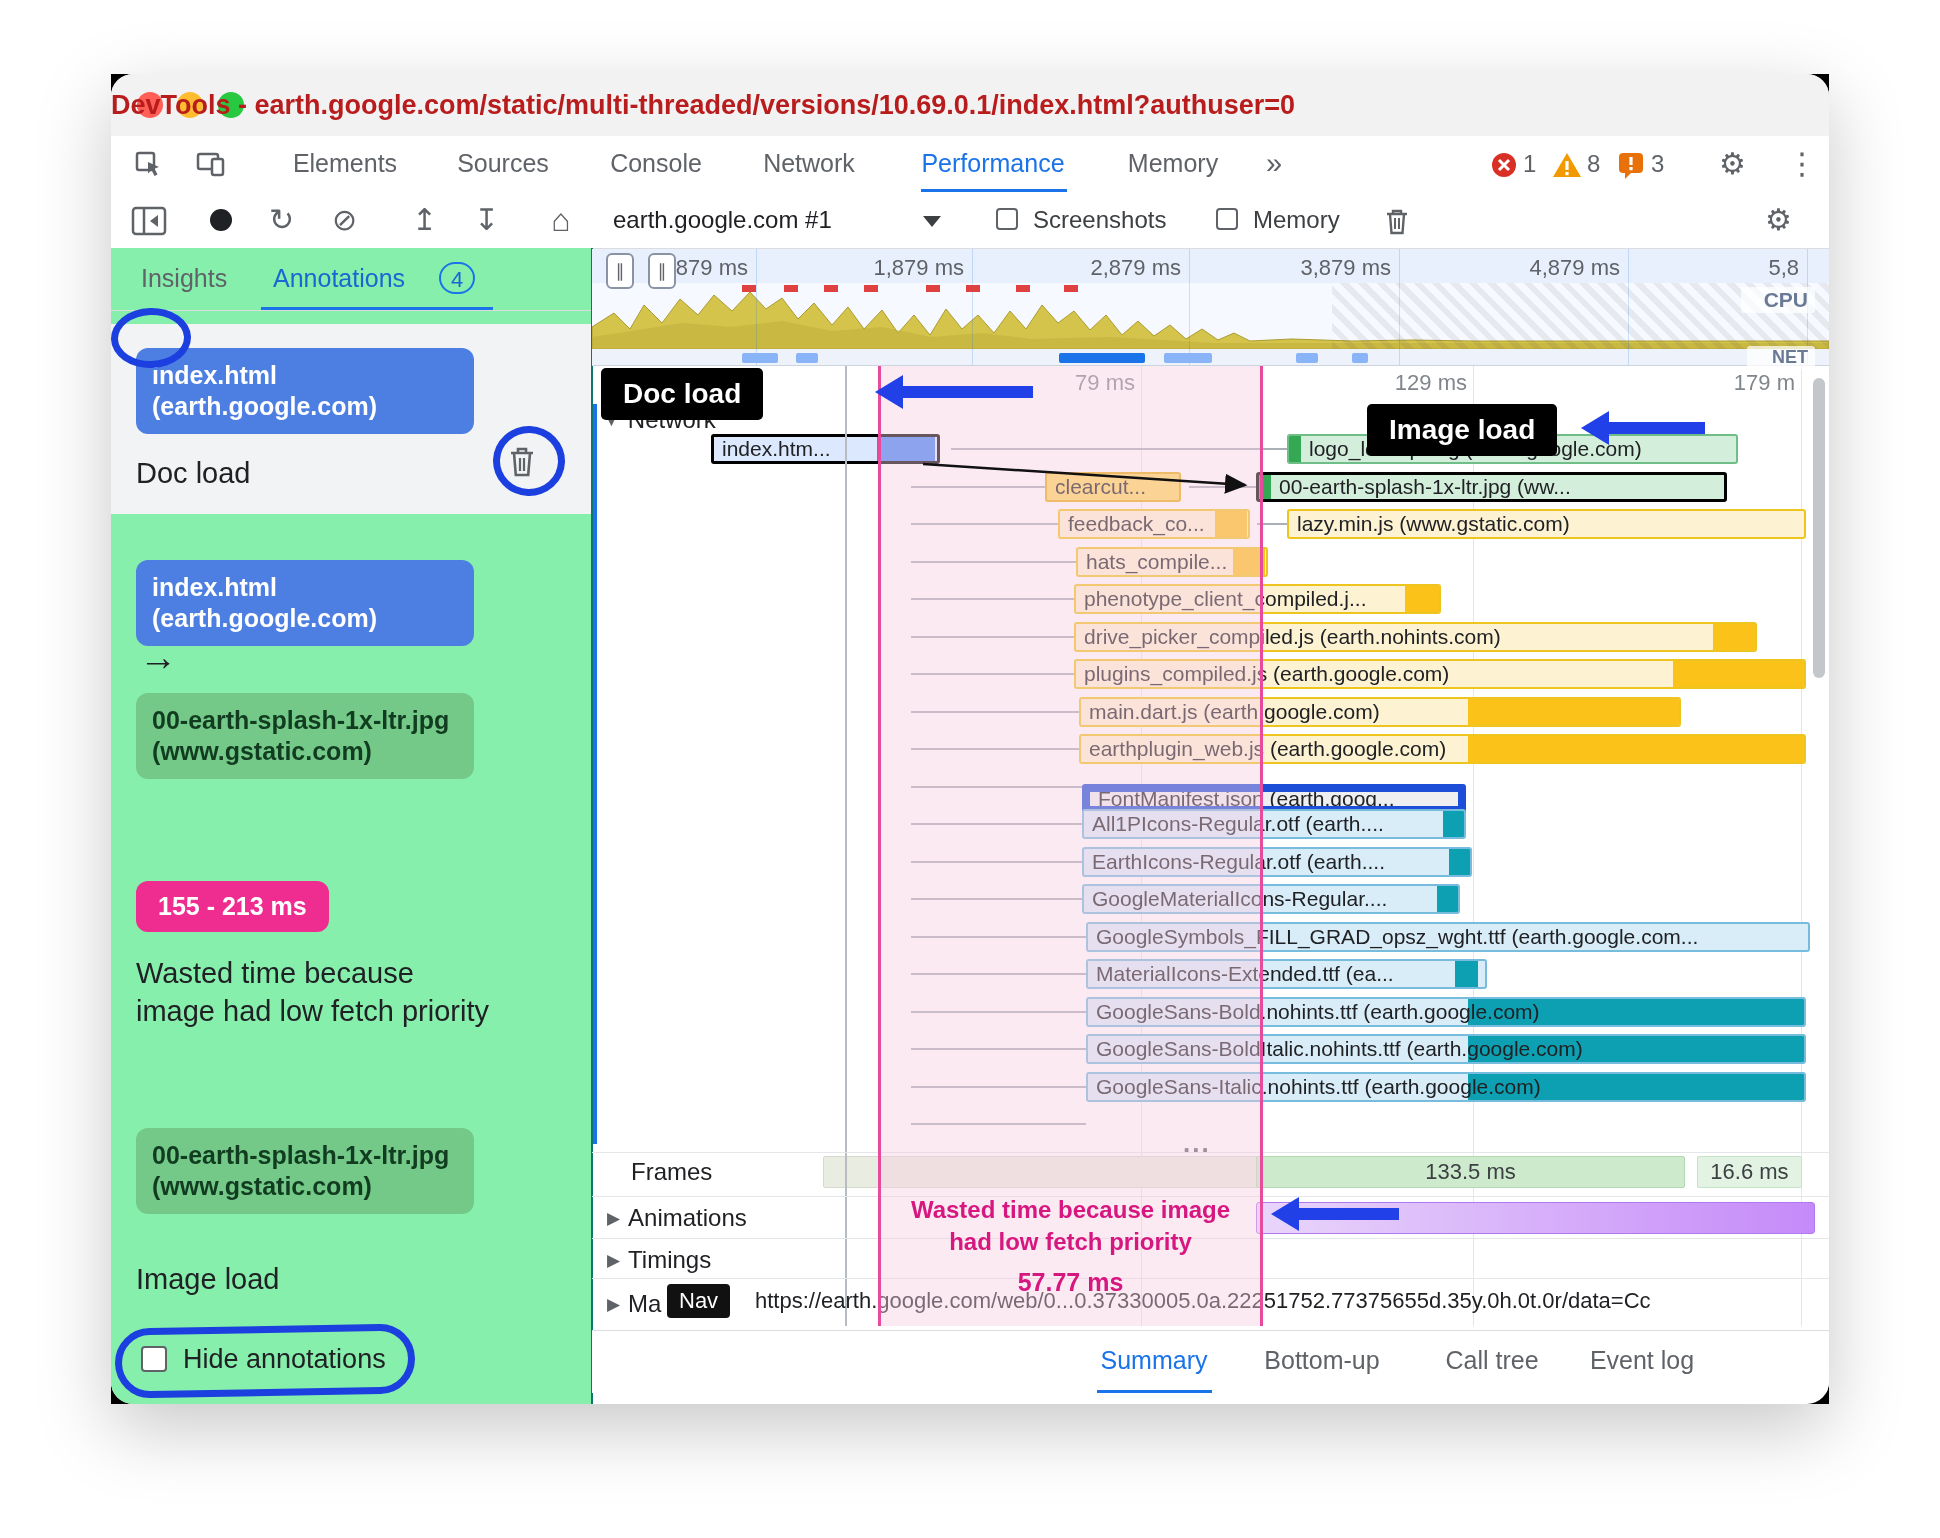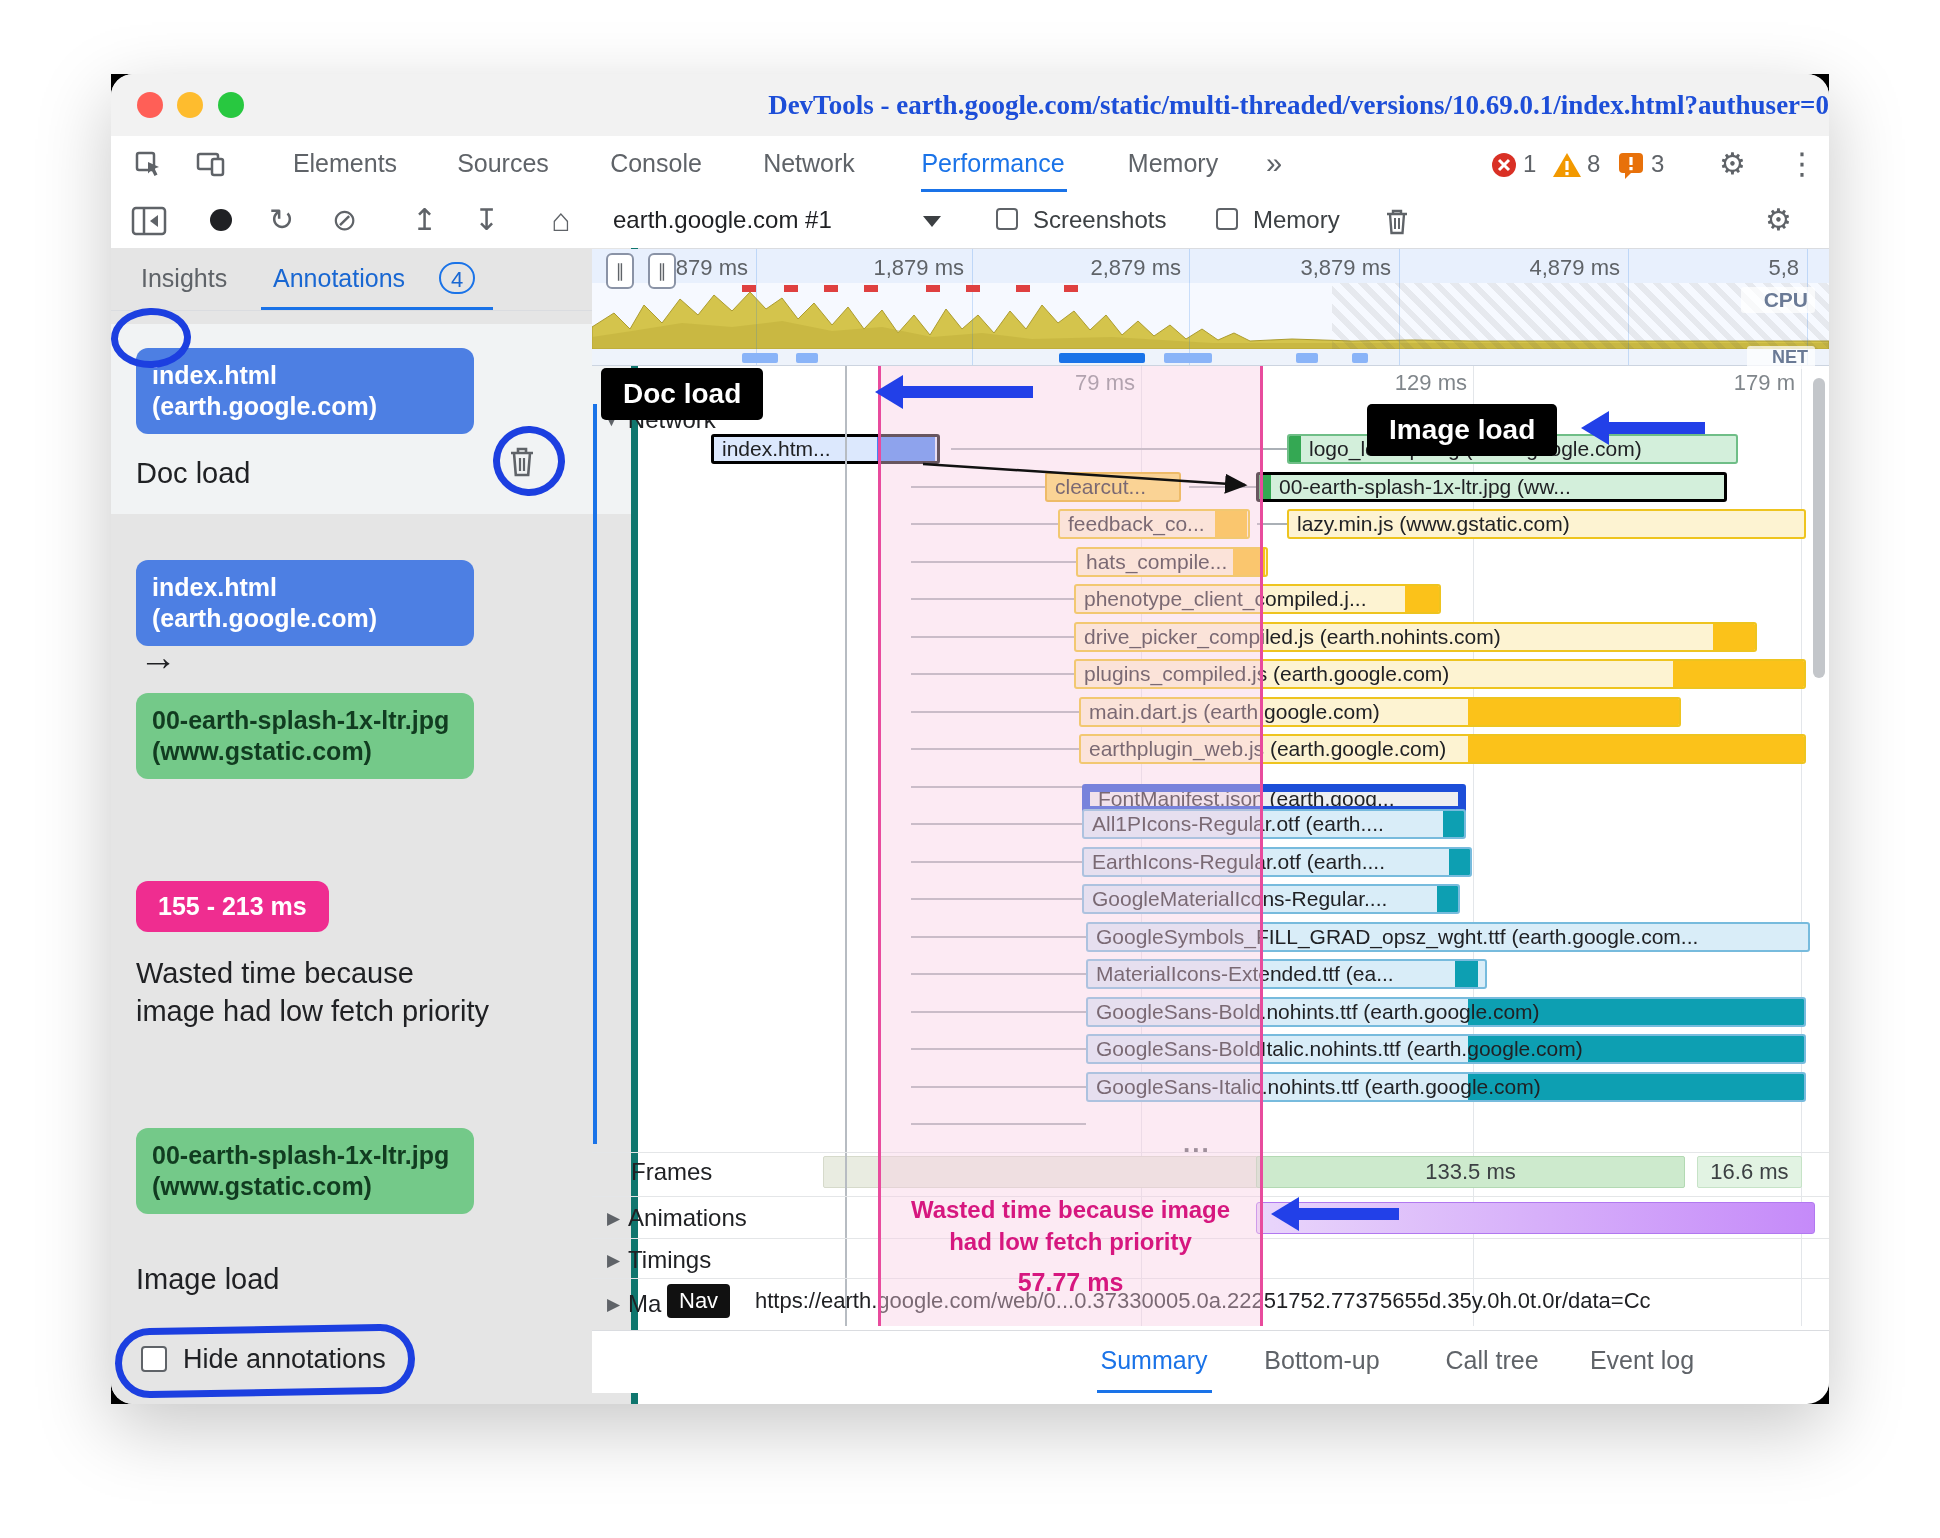--- a/index.html
+++ b/index.html
@@ -7,39 +7,39 @@
   .abs{position:absolute;}
   
   .frame{position:absolute;left:111px;top:74px;width:1718px;height:1330px;background:#000;box-shadow:0 24px 70px rgba(0,0,0,.22);}
   .window{position:absolute;inset:0;background:#fff;border-radius:22px;overflow:hidden;}
   
   .titlebar{position:absolute;left:0;top:0;right:0;height:62px;background:#f2f2f2;border-bottom:1px solid #d6d6d6;}
   .light{position:absolute;top:18px;width:26px;height:26px;border-radius:50%;}
   .light.red{left:26px;background:#ff5f57;}
   .light.yellow{left:66px;background:#febc2e;}
   .light.green{left:107px;background:#28c840;}
-  .wtitle{position:absolute;left:0;right:0;top:0;line-height:62px;text-align:right;font-size:27px;font-weight:bold;color:#1d4ed8;font-family:Liberation Serif, serif;}
+  .wtitle{position:absolute;left:0;right:0;top:0;line-height:62px;text-align:left;font-size:27px;font-weight:bold;color:#b91c1c;}
   
   .tabrow{position:absolute;left:0;top:62px;right:0;height:56px;background:#fff;border-bottom:1px solid #dadce0;}
   .ticon{position:absolute;top:13px;}
   .tab{position:absolute;top:0;line-height:54px;font-size:25px;color:#5f6368;transform:translateX(-50%);white-space:nowrap;}
   .tab.active{color:#1a73e8;}
   .tab-underline{position:absolute;bottom:0;height:3px;background:#1a73e8;}
   .count{position:absolute;top:0;line-height:56px;font-size:24px;color:#5f6368;}
   .glyphbtn{position:absolute;font-size:30px;color:#5f6368;top:0;line-height:56px;}
   
   .toolrow{position:absolute;left:0;top:118px;right:0;height:56px;background:#fff;border-bottom:1px solid #dadce0;}
   .trbtn{position:absolute;top:0;line-height:56px;font-size:30px;color:#5f6368;}
   .record-dot{position:absolute;top:17px;width:22px;height:22px;border-radius:50%;background:#202124;}
   .cbox{position:absolute;top:16px;width:22px;height:22px;border:2.5px solid #5f6368;border-radius:4px;background:#fff;box-sizing:border-box;}
   .cblabel{position:absolute;top:0;line-height:56px;font-size:24px;color:#3c4043;white-space:nowrap;}
   .select-label{position:absolute;top:0;line-height:56px;font-size:24px;color:#202124;white-space:nowrap;}
   .caret{position:absolute;top:24px;width:0;height:0;border-left:9px solid transparent;border-right:9px solid transparent;border-top:11px solid #3c4043;}
   
-  .sidebar{position:absolute;left:0;top:174px;width:480px;bottom:0;background:#e5e5e5;border-right:7px solid #0f766e;padding-left:40px;}
+  .sidebar{position:absolute;left:0;top:174px;width:480px;bottom:0;background:#86efac;border-right:2px solid #0f766e;}
   .sidetabs{position:absolute;left:0;top:0;right:0;height:62px;border-bottom:1px solid #dadce0;}
   .stab{position:absolute;top:0;line-height:60px;font-size:25px;color:#5f6368;}
   .stab.active{color:#1967d2;}
   .stab-badge{position:absolute;top:14px;width:36px;height:32px;border:2px solid #1a73e8;border-radius:16px;text-align:center;line-height:32px;font-size:22px;color:#1967d2;box-sizing:border-box;}
   .stab-underline{position:absolute;bottom:0;height:3px;background:#1a73e8;}
   .ann-card{position:absolute;left:0;right:0;background:#f1f3f4;}
   .pill{position:absolute;left:25px;width:338px;border-radius:12px;padding:12px 16px;font-size:25px;font-weight:bold;line-height:31px;box-sizing:border-box;word-break:break-word;}
   .pill.blue{background:#4d7fe3;color:#fff;}
   .pill.green{background:#74c989;color:#113c20;}
   .pill.pink{background:#ef2d90;color:#fff;width:auto;padding:10px 22px;white-space:nowrap;}

